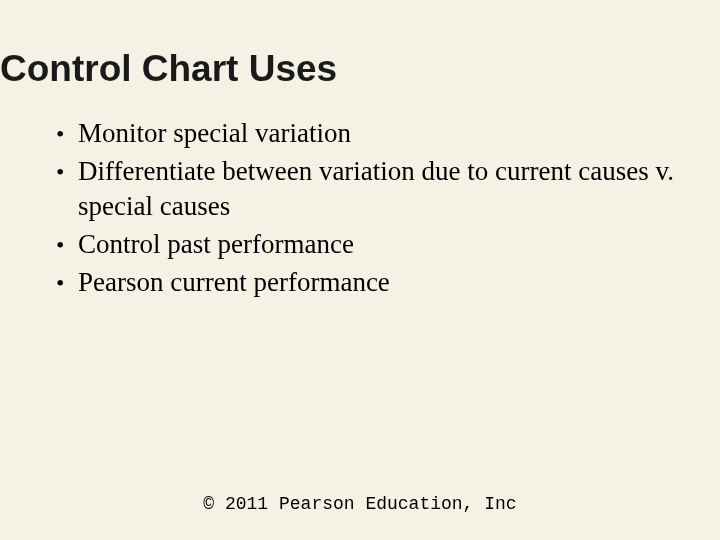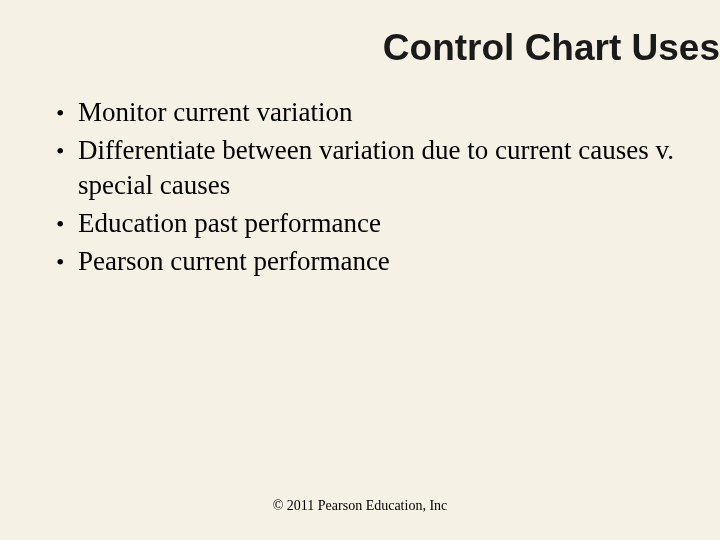--- a/index.html
+++ b/index.html
@@ -10,26 +10,26 @@
     body {
       width: 720px;
       height: 540px;
       background: #f5f1e4;
       font-family: "Times New Roman", Times, serif;
       color: #000;
       position: relative;
       overflow: hidden;
     }
     .title {
-      text-align: right;
+      text-align: left;
       font-family: Arial, Helvetica, sans-serif;
       font-weight: bold;
       color: #1a1a1a;
       font-size: 37px;
-      padding-top: 27px;
+      padding-top: 48px;
       padding-bottom: 26px;
     }
     .bullets {
       padding-left: 56px;
       padding-right: 40px;
     }
     .bullet-row {
       display: flex;
       align-items: flex-start;
       font-size: 27px;
@@ -45,41 +45,42 @@
       padding-top: 3px;
     }
     .bullet-text {
       flex: 1 1 auto;
     }
     .footer {
       position: absolute;
       bottom: 26px;
       width: 100%;
       text-align: center;
-      font-size: 14px;
+      font-size: 18px;
       color: #000;
+      font-family: Liberation Mono, monospace;
     }
   </style>
 </head>
 <body>
 
 <div class="title">Control Chart Uses</div>
 
 <div class="bullets">
   <div class="bullet-row">
     <div class="bullet-marker">•</div>
-    <div class="bullet-text">Monitor current variation</div>
+    <div class="bullet-text">Monitor special variation</div>
   </div>
   <div class="bullet-row">
     <div class="bullet-marker">•</div>
     <div class="bullet-text">Differentiate between variation due to current causes v. special causes</div>
   </div>
   <div class="bullet-row">
     <div class="bullet-marker">•</div>
-    <div class="bullet-text">Education past performance</div>
+    <div class="bullet-text">Control past performance</div>
   </div>
   <div class="bullet-row">
     <div class="bullet-marker">•</div>
     <div class="bullet-text">Pearson current performance</div>
   </div>
 </div>
 
 <div class="footer">© 2011 Pearson Education, Inc</div>
 
 </body></html>

